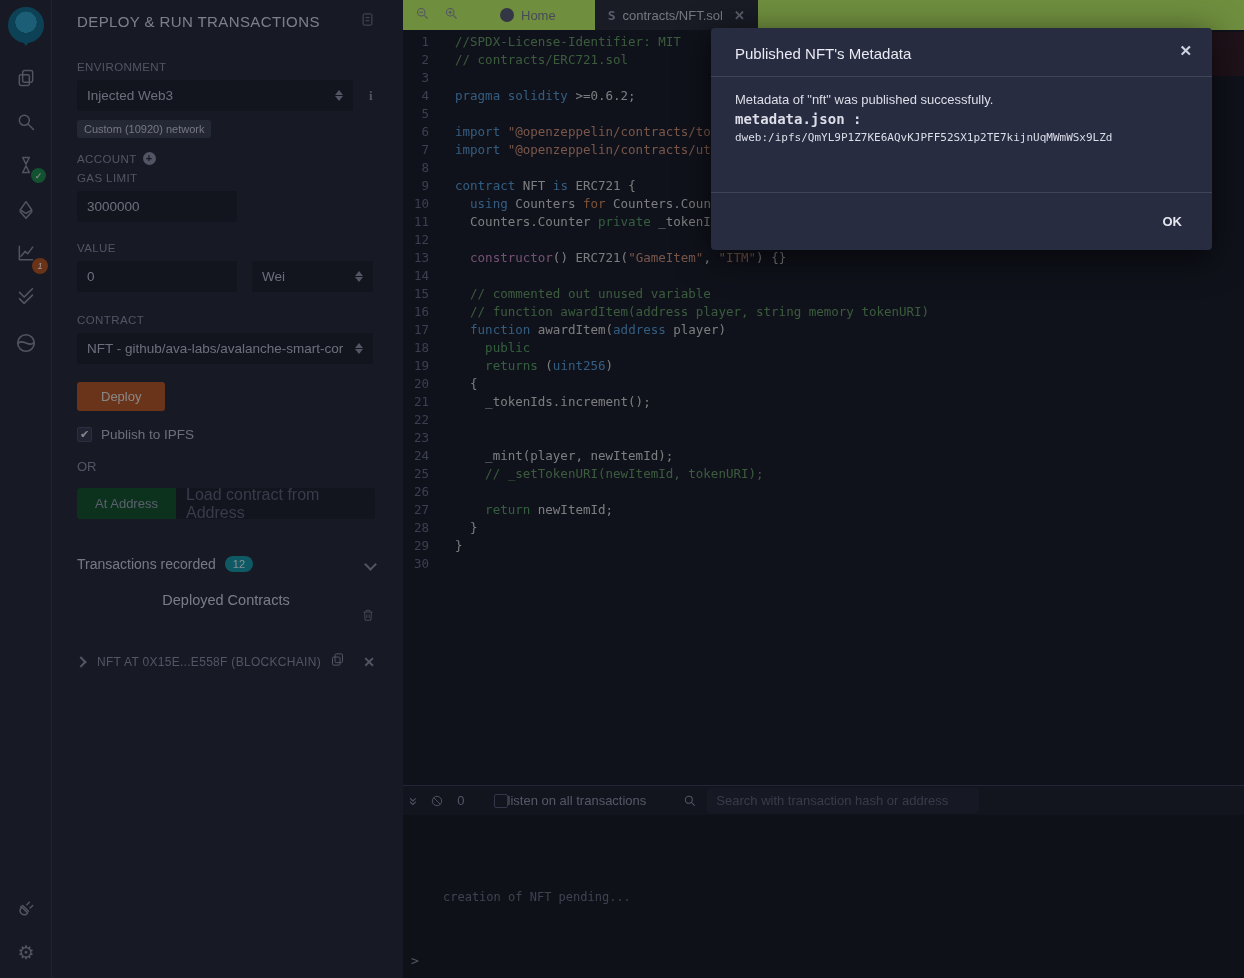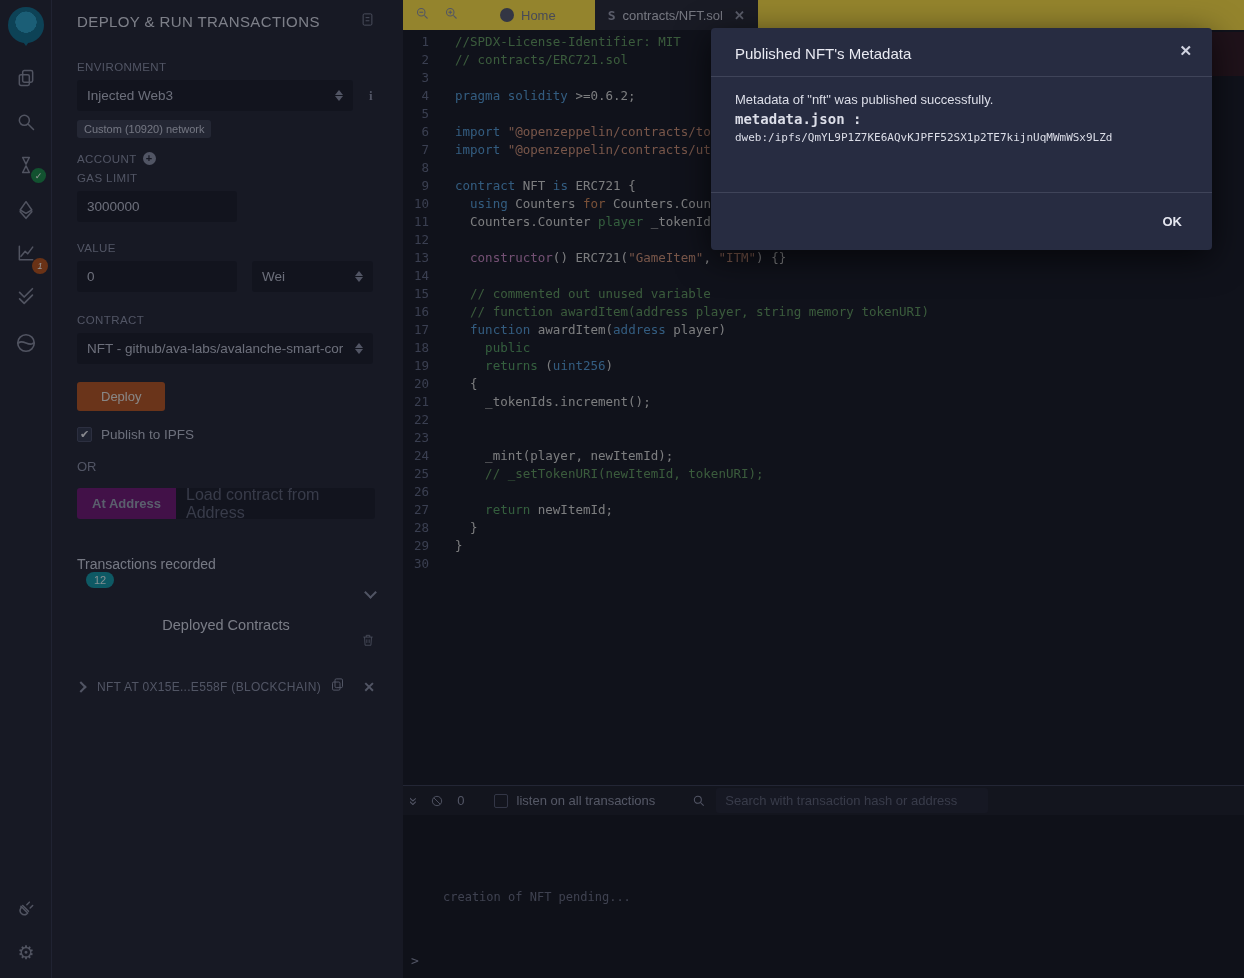--- a/index.html
+++ b/index.html
@@ -43,44 +43,44 @@
     padding:3px 7px; border-radius:3px; margin:9px 0 14px; }
   .plus-icon { width:13px; height:13px; border-radius:50%; background:#8b8fa6; color:#262838;
     font-size:11px; line-height:13px; text-align:center; font-weight:bold; }
   .btn-deploy { background:#b65627; color:#e9e4de; border:none; border-radius:3px;
     height:29px; padding:0 24px; font-size:13px; margin-top:18px; }
   .chk-row { display:flex; align-items:center; gap:9px; margin-top:16px; font-size:13.5px; color:#b9bccd; }
   .chk { width:15px; height:15px; border-radius:2px; background:#343950; border:1px solid #4a4f68;
     color:#e8e9f0; font-size:11px; line-height:13px; text-align:center; }
   .or-text { text-align:left; color:#8b8fa6; font-size:13px; margin:17px 0 14px; }
   .ataddr-row { display:flex; }
-  .btn-ataddr { background:#701a75; color:#9aa1b5; border:none; border-radius:3px 0 0 3px;
-    width:99px; height:31px; font-size:13px; font-weight:bold; }
+  .btn-ataddr { background:#14532d; color:#9aa1b5; border:none; border-radius:3px 0 0 3px;
+    width:99px; height:31px; font-size:13px; font-weight:normal; }
   .ataddr-input { flex:1; background:#1e202e; border-radius:0 3px 3px 0; height:31px;
     display:flex; align-items:center; padding:0 10px; font-size:16px; color:#5f6378; }
-  .tx-row { display:flex; align-items:flex-start; margin-top:37px;flex-direction:column; }
+  .tx-row { display:flex; align-items:center; margin-top:37px; }
   .tx-label { font-size:14px; color:#c9ccdb; }
   .tx-badge { background:#1797a6; color:#dff3f5; font-size:11px; border-radius:9px;
     padding:2px 8px; margin-left:9px; }
   .chev-down { margin-left:auto; width:9px; height:9px; border-right:2px solid #8b8fa6;
     border-bottom:2px solid #8b8fa6; transform:rotate(45deg); }
   .dc-row { display:flex; align-items:center; margin-top:20px;flex-direction:column; }
   .dc-label { font-size:14.5px; color:#d0d3e0; }
   .trash svg { stroke:#7d8196; fill:none; stroke-width:1.5; }
   .inst-row { display:flex; align-items:center; margin-top:26px; gap:8px; }
   .chev-right { width:8px; height:8px; border-right:2px solid #8b8fa6; border-top:2px solid #8b8fa6;
     transform:rotate(45deg); }
   .inst-label { font-size:12px; color:#8b8fa6; letter-spacing:.3px; flex:1; margin-left:4px;
     white-space:nowrap; overflow:hidden; }
   .copy-icon svg, .edit-icon svg { stroke:#8b8fa6; fill:none; stroke-width:1.6; }
   .x-icon { color:#8b8fa6; font-size:14px; font-weight:bold; }
 
   
   .main { position:absolute; left:403px; top:0; right:0; height:978px; background:#1b1c28; }
-  .tabbar { position:absolute; left:0; top:0; right:0; height:30px; background:#fde047;
+  .tabbar { position:absolute; left:0; top:0; right:0; height:30px; background:#bef264;
     display:flex; align-items:center; }
   .zoomicons { display:flex; gap:14px; padding:0 14px 0 12px; }
   .zoomicons svg { stroke:#8b8fa6; fill:none; stroke-width:1.7; }
   .tab { height:30px; display:flex; align-items:center; gap:7px; padding:0 13px; font-size:13px; color:#7a7d90; }
   .tab.home { margin-left:14px; }
   .tab .tab-logo { width:14px; height:14px; border-radius:50%; background:#565a6e; }
   .tab.active { background:#2a2b3a; color:#c8cad6; margin-left:26px; }
   .tab .sglyph { color:#9a9db0; font-weight:bold; font-size:13px; font-family:"DejaVu Sans Mono",monospace; }
   .tab .tclose { color:#9a9db0; font-size:13px; font-weight:bold; margin-left:4px; }
   .editor { position:absolute; left:0; top:30px; right:0; height:755px; background:#1b1c28;
@@ -91,21 +91,21 @@
   .tk-g { color:#58a064; } .tk-m { color:#c586c0; } .tk-s { color:#ce9178; } .tk-o { color:#d0885a; }
   .minimap-blot { position:absolute; right:0; top:32px; width:32px; height:44px; background:#351d26; }
 
   
   .terminal-bar { position:absolute; left:0; top:785px; right:0; height:30px; background:#20212e;
     border-top:1px solid #3b3e55; display:flex; align-items:center; color:#8b8fa6; }
   .term-chevs { margin-left:8px; font-size:15px; transform:rotate(90deg); letter-spacing:-2px; }
   .ban svg { stroke:#8b8fa6; fill:none; stroke-width:1.6; }
   .term-count { font-size:13px; margin-left:13px; }
   .term-chk { width:14px; height:14px; border:1px solid #565b72; border-radius:2px; margin-left:29px; }
-  .term-label { font-size:13px; color:#9094a8; margin-left:9px; }
+  .term-label { font-size:13px; color:#9094a8; }
   .term-search-icon { margin-left:37px; }
   .term-search-icon svg { stroke:#8b8fa6; fill:none; stroke-width:1.8; }
   .term-input { margin-left:10px; width:272px; height:25px; background:#252636; border-radius:3px;
     display:flex; align-items:center; padding:0 9px; font-size:13px; color:#5f6378; }
   .terminal-body { position:absolute; left:0; top:815px; right:0; bottom:0; background:#191a25;
     font-family:"DejaVu Sans Mono",monospace; }
   .term-log { position:absolute; left:40px; top:75px; font-size:12px; color:#6b6f84; }
   .term-prompt { position:absolute; left:8px; top:138px; font-size:13px; color:#8b8fa6; }
 
   
@@ -331,21 +331,21 @@
           <div class="cl"><span class="ln">1</span><span><span class="tk-c">//SPDX-License-Identifier: MIT</span></span></div>
           <div class="cl"><span class="ln">2</span><span><span class="tk-c">// contracts/ERC721.sol</span></span></div>
           <div class="cl"><span class="ln">3</span><span></span></div>
           <div class="cl"><span class="ln">4</span><span><span class="tk-k">pragma</span><span class="tk-d"> </span><span class="tk-k">solidity</span><span class="tk-d"> &gt;=0.6.2;</span></span></div>
           <div class="cl"><span class="ln">5</span><span></span></div>
           <div class="cl"><span class="ln">6</span><span><span class="tk-k">import</span><span class="tk-d"> </span><span class="tk-s">"@openzeppelin/contracts/token/ERC721/ERC721.sol"</span><span class="tk-d">;</span></span></div>
           <div class="cl"><span class="ln">7</span><span><span class="tk-k">import</span><span class="tk-d"> </span><span class="tk-s">"@openzeppelin/contracts/utils/Counters.sol"</span><span class="tk-d">;</span></span></div>
           <div class="cl"><span class="ln">8</span><span></span></div>
           <div class="cl"><span class="ln">9</span><span><span class="tk-k">contract</span><span class="tk-d"> NFT </span><span class="tk-k">is</span><span class="tk-d"> ERC721 {</span></span></div>
           <div class="cl"><span class="ln">10</span><span><span class="tk-d">  </span><span class="tk-k">using</span><span class="tk-d"> Counters </span><span class="tk-o">for</span><span class="tk-d"> Counters.Counter;</span></span></div>
-          <div class="cl"><span class="ln">11</span><span><span class="tk-d">  Counters.Counter </span><span class="tk-g">player</span><span class="tk-d"> _tokenIds;</span></span></div>
+          <div class="cl"><span class="ln">11</span><span><span class="tk-d">  Counters.Counter </span><span class="tk-g">private</span><span class="tk-d"> _tokenIds;</span></span></div>
           <div class="cl"><span class="ln">12</span><span></span></div>
           <div class="cl"><span class="ln">13</span><span><span class="tk-d">  </span><span class="tk-m">constructor</span><span class="tk-d">() ERC721(</span><span class="tk-s">"GameItem"</span><span class="tk-d">, </span><span class="tk-s">"ITM"</span><span class="tk-d">) {}</span></span></div>
           <div class="cl"><span class="ln">14</span><span></span></div>
           <div class="cl"><span class="ln">15</span><span><span class="tk-c">  // commented out unused variable</span></span></div>
           <div class="cl"><span class="ln">16</span><span><span class="tk-c">  // function awardItem(address player, string memory tokenURI)</span></span></div>
           <div class="cl"><span class="ln">17</span><span><span class="tk-d">  </span><span class="tk-k">function</span><span class="tk-d"> awardItem(</span><span class="tk-k">address</span><span class="tk-d"> player)</span></span></div>
           <div class="cl"><span class="ln">18</span><span><span class="tk-d">    </span><span class="tk-g">public</span></span></div>
           <div class="cl"><span class="ln">19</span><span><span class="tk-d">    </span><span class="tk-g">returns</span><span class="tk-d"> (</span><span class="tk-k">uint256</span><span class="tk-d">)</span></span></div>
           <div class="cl"><span class="ln">20</span><span><span class="tk-d">  {</span></span></div>
           <div class="cl"><span class="ln">21</span><span><span class="tk-d">    _tokenIds.increment();</span></span></div>

